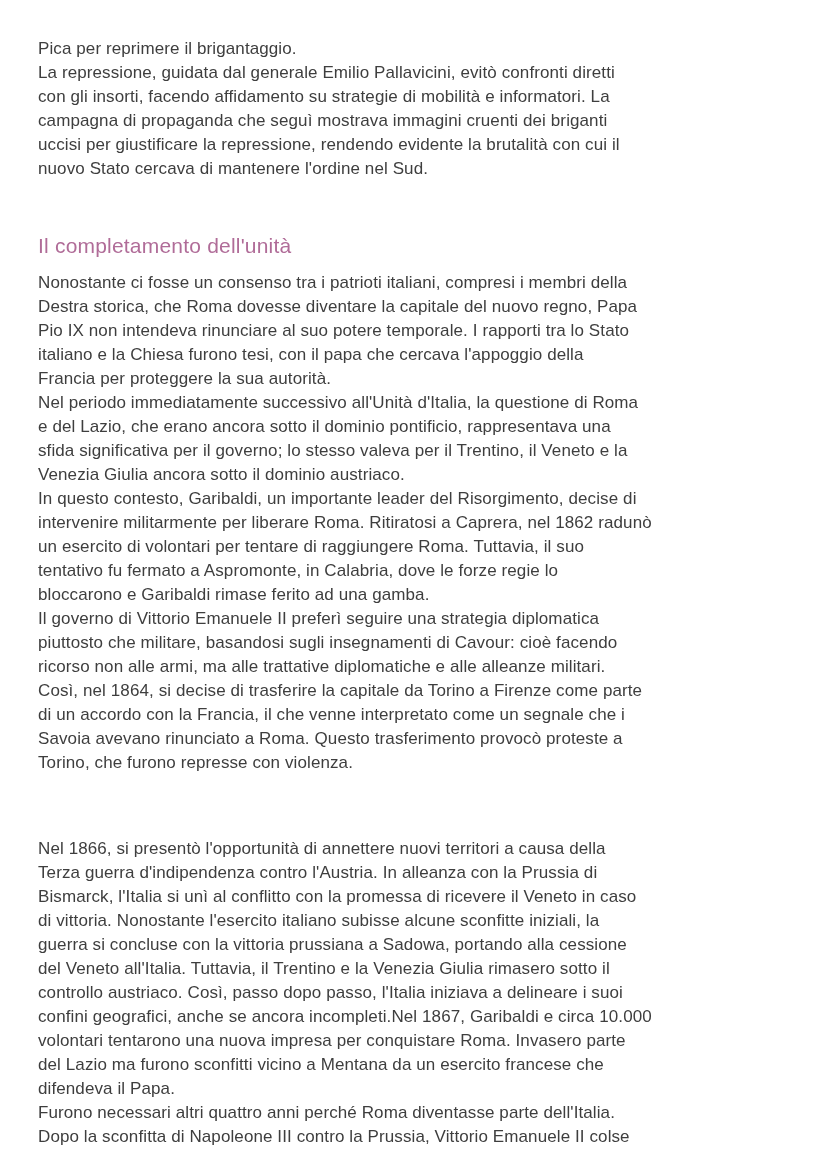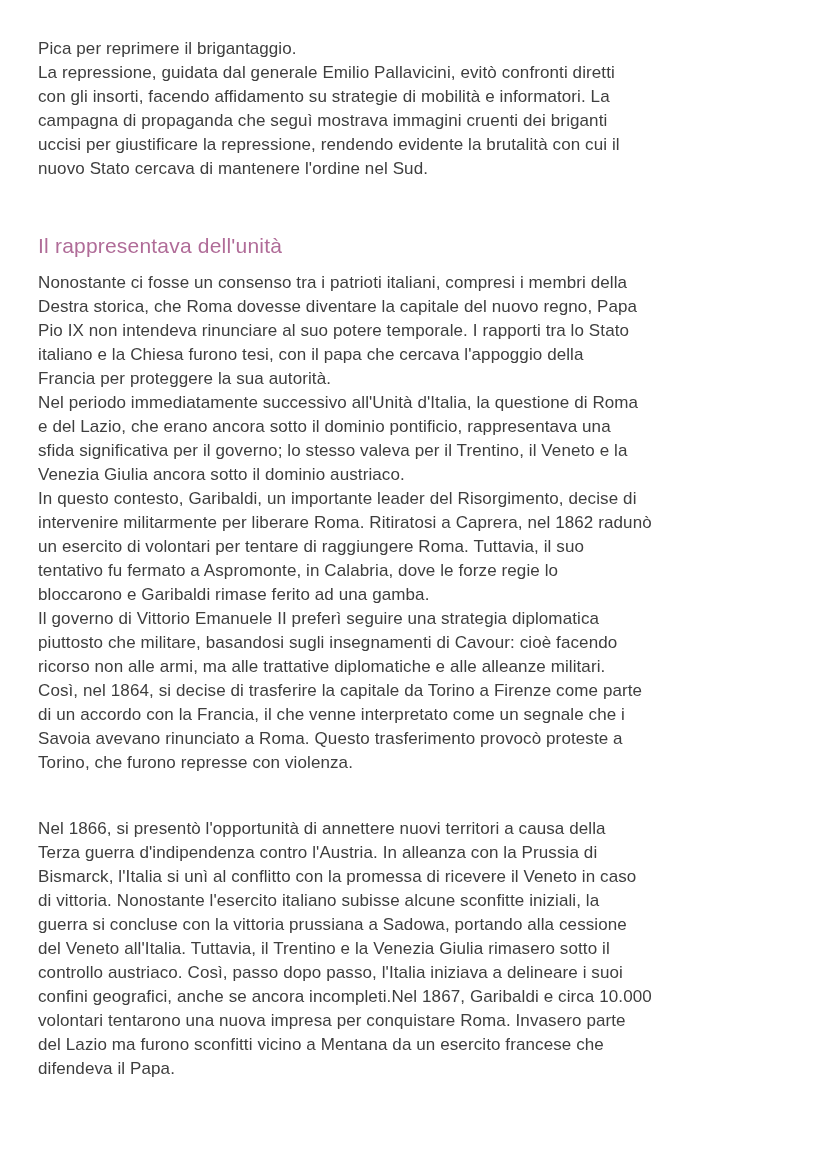--- a/index.html
+++ b/index.html
@@ -27,38 +27,38 @@
   .section-heading {
     font-family: "Liberation Sans", sans-serif;
     font-size: 21px;
     line-height: 26px;
     font-weight: 400;
     letter-spacing: 0.2px;
     color: var(--heading-color, #b06c98);
     margin: 52px 0 12px 0;
   }
   .closing-block {
-    margin-top: 42px;
+    margin-top: 62px;
   }
 </style>
 </head>
 <body>
 
 <div class="page">
 
   <div class="block">
     <p>Pica per reprimere il brigantaggio.</p>
     <p>La repressione, guidata dal generale Emilio Pallavicini, evitò confronti diretti
 con gli insorti, facendo affidamento su strategie di mobilità e informatori. La
 campagna di propaganda che seguì mostrava immagini cruenti dei briganti
 uccisi per giustificare la repressione, rendendo evidente la brutalità con cui il
 nuovo Stato cercava di mantenere l'ordine nel Sud.</p>
   </div>
 
-  <h2 class="section-heading">Il rappresentava dell'unità</h2>
+  <h2 class="section-heading">Il completamento dell'unità</h2>
 
   <div class="block">
     <p>Nonostante ci fosse un consenso tra i patrioti italiani, compresi i membri della
 Destra storica, che Roma dovesse diventare la capitale del nuovo regno, Papa
 Pio IX non intendeva rinunciare al suo potere temporale. I rapporti tra lo Stato
 italiano e la Chiesa furono tesi, con il papa che cercava l'appoggio della
 Francia per proteggere la sua autorità.</p>
     <p>Nel periodo immediatamente successivo all'Unità d'Italia, la questione di Roma
 e del Lazio, che erano ancora sotto il dominio pontificio, rappresentava una
 sfida significativa per il governo; lo stesso valeva per il Trentino, il Veneto e la
@@ -82,15 +82,17 @@
 Terza guerra d'indipendenza contro l'Austria. In alleanza con la Prussia di
 Bismarck, l'Italia si unì al conflitto con la promessa di ricevere il Veneto in caso
 di vittoria. Nonostante l'esercito italiano subisse alcune sconfitte iniziali, la
 guerra si concluse con la vittoria prussiana a Sadowa, portando alla cessione
 del Veneto all'Italia. Tuttavia, il Trentino e la Venezia Giulia rimasero sotto il
 controllo austriaco. Così, passo dopo passo, l'Italia iniziava a delineare i suoi
 confini geografici, anche se ancora incompleti.Nel 1867, Garibaldi e circa 10.000
 volontari tentarono una nuova impresa per conquistare Roma. Invasero parte
 del Lazio ma furono sconfitti vicino a Mentana da un esercito francese che
 difendeva il Papa.</p>
+    <p>Furono necessari altri quattro anni perché Roma diventasse parte dell'Italia.
+Dopo la sconfitta di Napoleone III contro la Prussia, Vittorio Emanuele II colse</p>
   </div>
 
 </div>
 
 </body></html>

